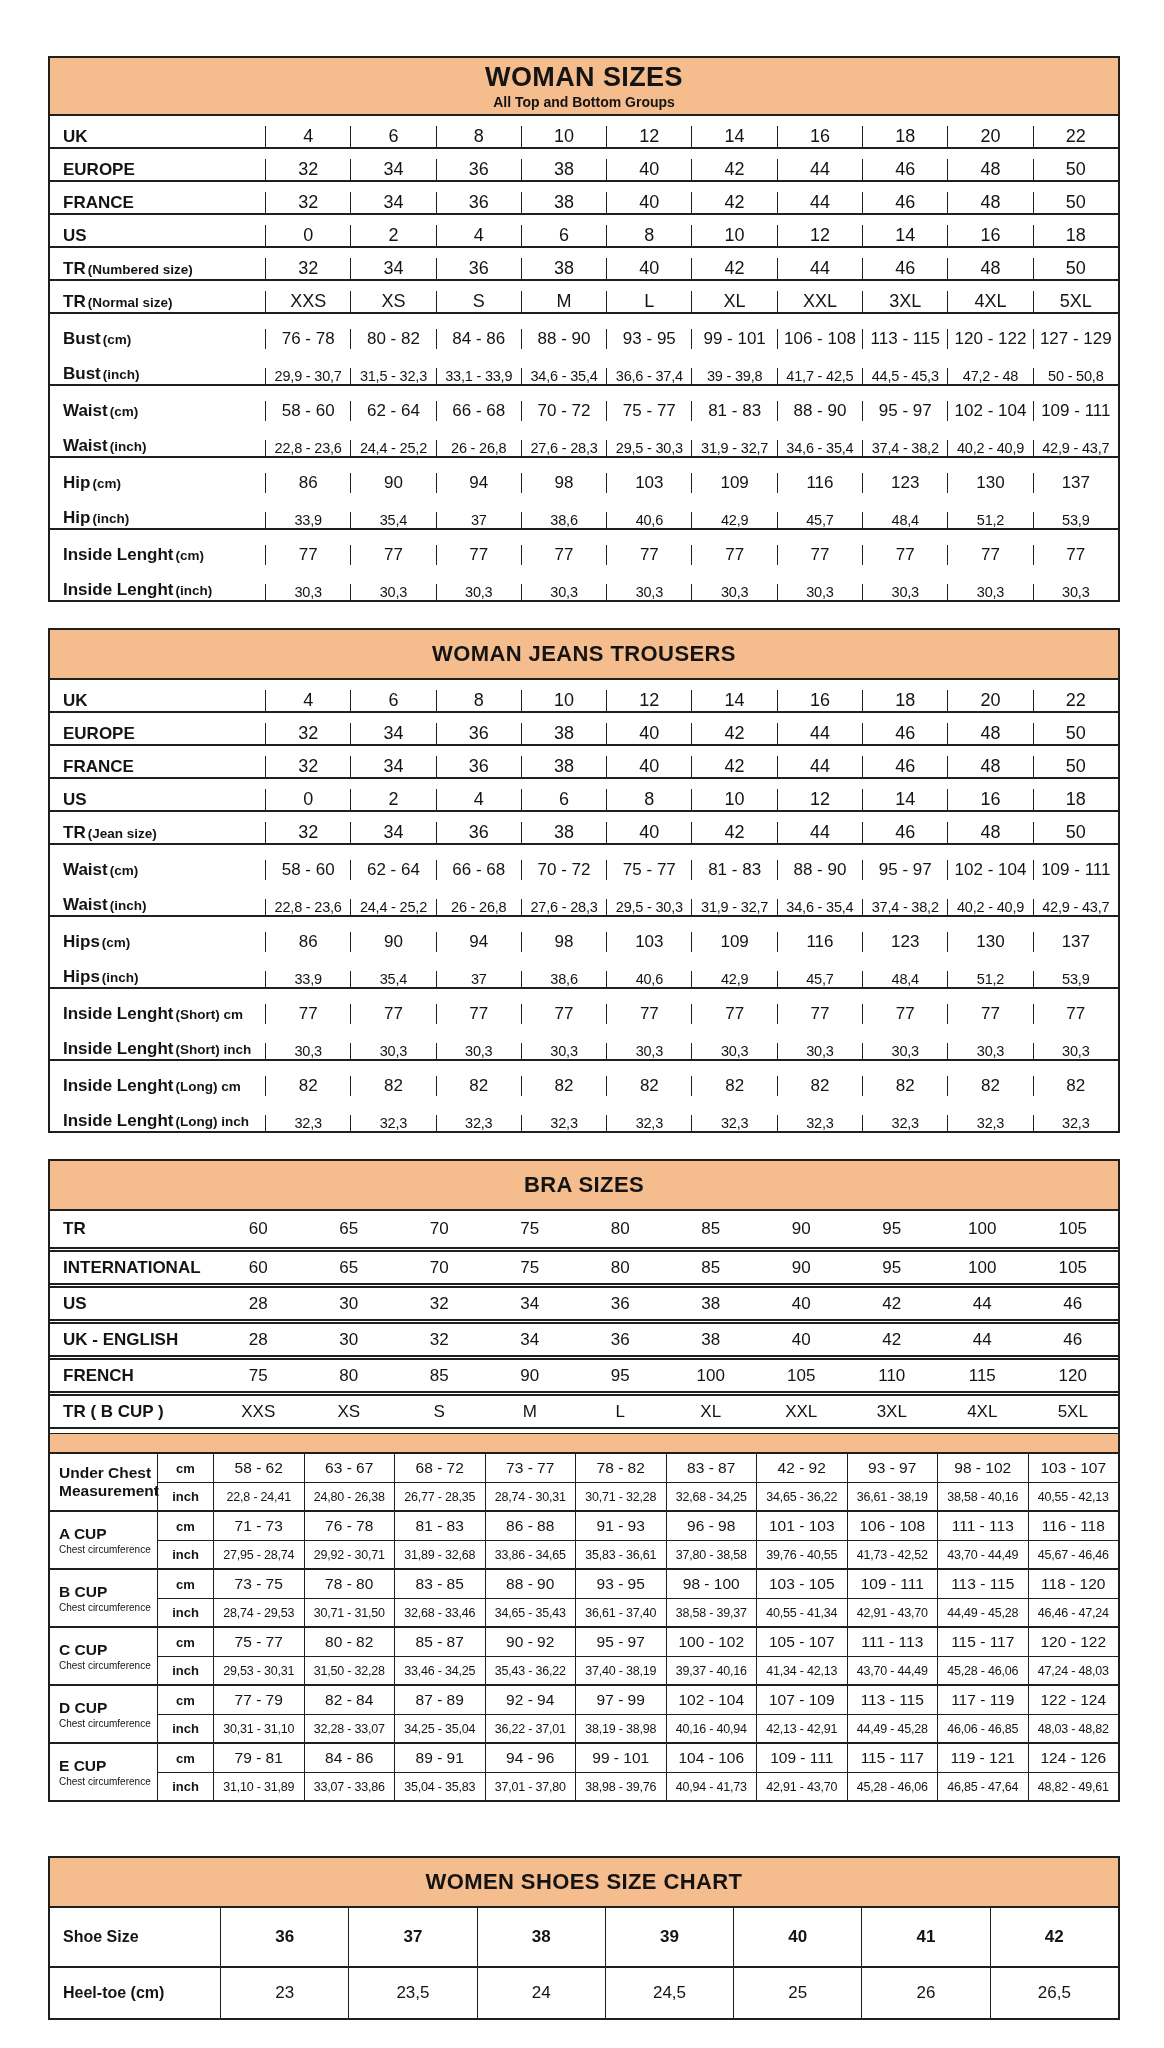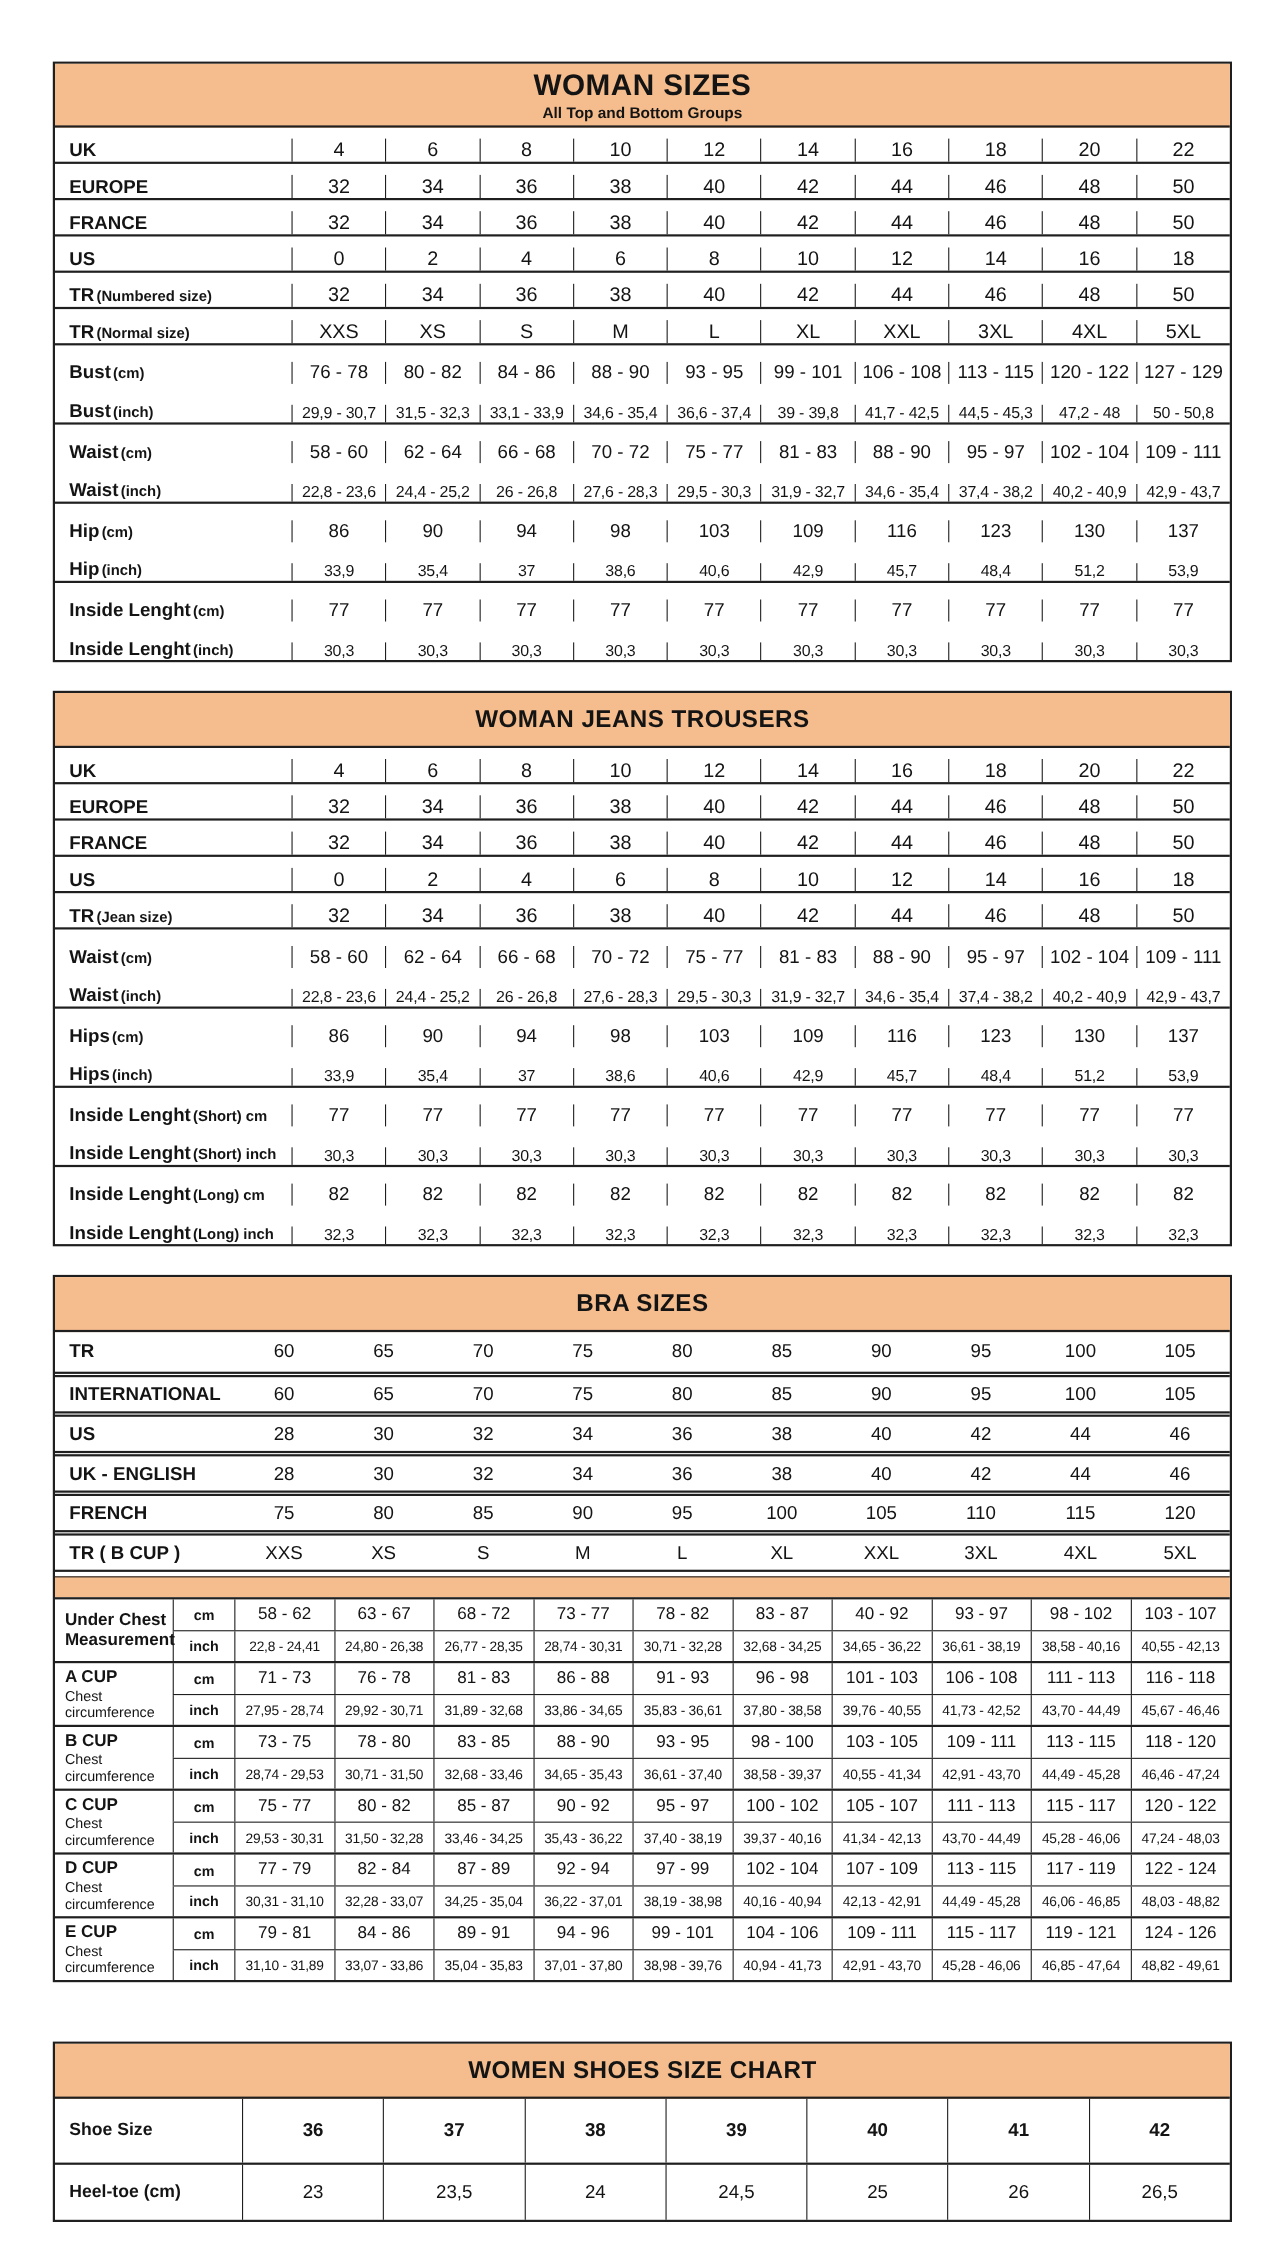--- a/index.html
+++ b/index.html
@@ -34,21 +34,21 @@
   .br-row:first-child{border-top:0}
   .br-lab{width:163px;padding-left:13px;font-weight:700;font-size:17px;white-space:nowrap}
   .br-vals{flex:1;display:flex}
   .br-val{flex:1;text-align:center;font-size:17px}
   .bra-sep{height:19px;background:var(--accent);margin-top:4px;border-top:1.5px solid var(--line)}
   .cup-grid{border-top:2.5px solid var(--line)}
   .cup-group{display:flex;border-top:2.5px solid var(--line)}
   .cup-group:first-child{border-top:0}
   .cup-lab{width:107px;padding-left:9px;display:flex;flex-direction:column;justify-content:center}
   .cup-lab .main{font-weight:700;font-size:15.5px;line-height:1.15}
-  .cup-lab .sub{font-size:13px;margin-top:1px}
+  .cup-lab .sub{font-size:10px;margin-top:1px}
   .cup-right{flex:1;display:flex;flex-direction:column}
   .cup-row{display:flex;height:28px}
   .cup-row.second{border-top:1.5px solid var(--line)}
   .cup-unit{width:56px;border-left:1.5px solid var(--line);font-weight:700;font-size:13px;display:flex;align-items:center;justify-content:center}
   .cup-val{flex:1;border-left:1.5px solid var(--line);display:flex;align-items:center;justify-content:center;font-size:15.5px}
   .cup-row.second .cup-val{font-size:12.5px;letter-spacing:-.2px}
 
   
   .shoe-row{display:flex;border-top:2.5px solid var(--line);align-items:stretch}
   .shoe-row:first-child{border-top:0}
@@ -630,21 +630,21 @@
           </div>
           <div class="cup-right">
             <div class="cup-row">
               <div class="cup-unit">cm</div>
               <div class="cup-val">58 - 62</div>
               <div class="cup-val">63 - 67</div>
               <div class="cup-val">68 - 72</div>
               <div class="cup-val">73 - 77</div>
               <div class="cup-val">78 - 82</div>
               <div class="cup-val">83 - 87</div>
-              <div class="cup-val">40 - 92</div>
+              <div class="cup-val">42 - 92</div>
               <div class="cup-val">93 - 97</div>
               <div class="cup-val">98 - 102</div>
               <div class="cup-val">103 - 107</div>
             </div>
             <div class="cup-row second">
               <div class="cup-unit">inch</div>
               <div class="cup-val">22,8 - 24,41</div>
               <div class="cup-val">24,80 - 26,38</div>
               <div class="cup-val">26,77 - 28,35</div>
               <div class="cup-val">28,74 - 30,31</div>

